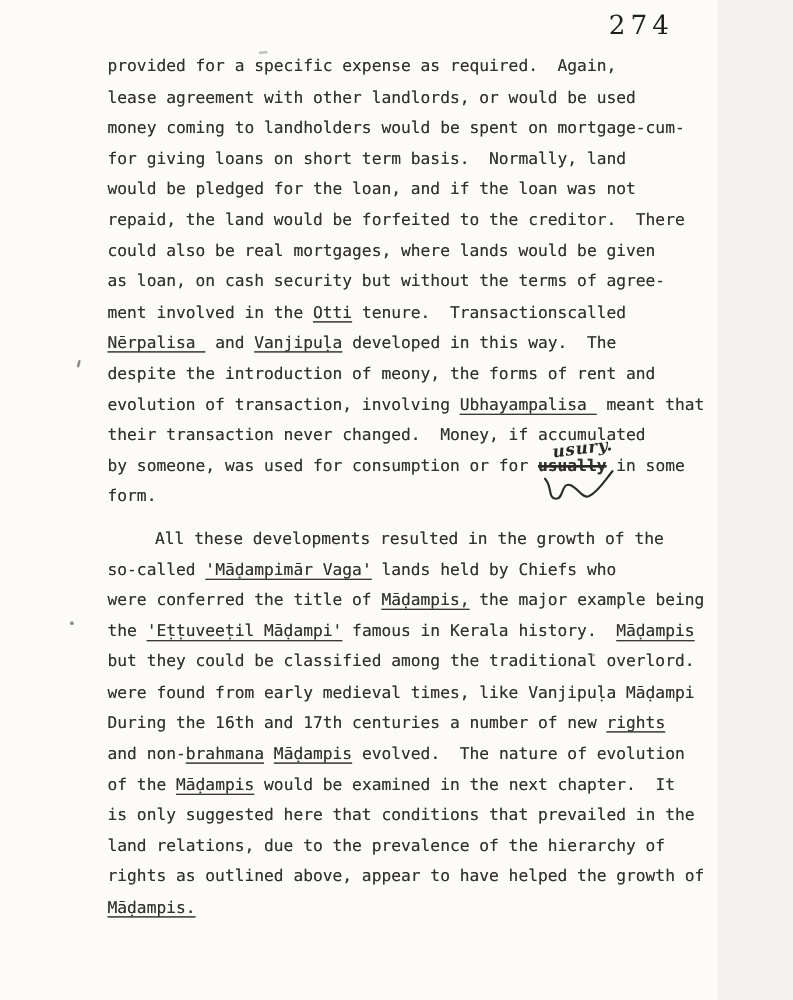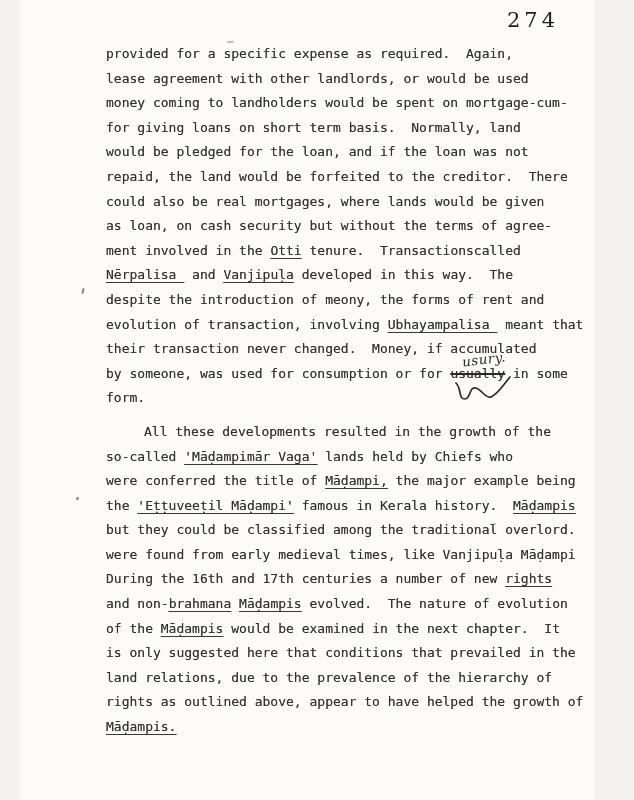--- a/index.html
+++ b/index.html
@@ -5,21 +5,20 @@
   html,body{margin:0;padding:0;}
   body{
     width:634px;height:800px;
     background:#f3f2ee;
     font-family:"DejaVu Sans Mono", monospace;
   }
   .page{
     position:relative;width:574px;height:800px;overflow:hidden;
     background:#fcfbf8;
     color:#33302b;
-    margin-left:20px;
   }
   .page-number{
     position:absolute;top:8px;left:487px;
     font-family:"DejaVu Serif", serif;
     font-size:21px;letter-spacing:4px;color:#211f1c;
   }
   .content{
     position:absolute;top:42px;left:86px;width:545px;
   }
   .para{margin:0;}
@@ -33,21 +32,21 @@
     text-shadow:0 0 0.5px rgba(40,38,34,0.55);
   }
   .line.indent{padding-left:38px;}
   .u{
     text-decoration:underline;
     text-decoration-thickness:1.3px;
     text-underline-offset:3px;
     text-decoration-color:#3b3833;
   }
   .annotated{
-    position:relative;display:inline-block;
+    position:relative;display:inline-block;font-weight:bold;
   }
   .strike{
     text-decoration:line-through;
     text-decoration-thickness:1.6px;
     text-decoration-color:#2c2a26;
   }
   .note{
     position:absolute;left:12px;top:-15px;
     font-family:"DejaVu Serif", serif;
     font-style:italic;
@@ -89,21 +88,21 @@
         <div class="line"><span>evolution of transaction, involving </span><span class="u">Ubhayampalisa </span><span> meant that</span></div>
         <div class="line"><span>their transaction never changed.  Money, if accumulated</span></div>
         <div class="line"><span>by someone, was used for consumption or for </span><span class="annotated"><span class="strike">usually</span><span class="note">usury.</span><svg class="squiggle" width="58" height="30" viewBox="0 0 58 30">
               <path d="M2 8 C8 14 4 24 11 24 C17 24 15 11 22 13 C28 15 32 24 37 22 C44 19 50 9 56 2" fill="none" stroke="#2c2a26" stroke-width="1.7" stroke-linecap="round"></path>
             </svg></span><span> in some</span></div>
         <div class="line"><span>form.</span></div>
       </div>
       <div class="para">
         <div class="line indent"><span>All these developments resulted in the growth of the</span></div>
         <div class="line"><span>so-called </span><span class="u">'Māḍampimār Vaga'</span><span> lands held by Chiefs who</span></div>
-        <div class="line"><span>were conferred the title of </span><span class="u">Māḍampi,</span><span> the major example being</span></div>
+        <div class="line"><span>were conferred the title of </span><span class="u">Māḍampis,</span><span> the major example being</span></div>
         <div class="line"><span>the </span><span class="u">'Eṭṭuveeṭil Māḍampi'</span><span> famous in Kerala history.  </span><span class="u">Māḍampis</span></div>
         <div class="line"><span>but they could be classified among the traditional overlord.</span></div>
         <div class="line"><span>were found from early medieval times, like Vanjipuḷa Māḍampi</span></div>
         <div class="line"><span>During the 16th and 17th centuries a number of new </span><span class="u">rights</span></div>
         <div class="line"><span>and non-</span><span class="u">brahmana</span><span> </span><span class="u">Māḍampis</span><span> evolved.  The nature of evolution</span></div>
         <div class="line"><span>of the </span><span class="u">Māḍampis</span><span> would be examined in the next chapter.  It</span></div>
         <div class="line"><span>is only suggested here that conditions that prevailed in the</span></div>
         <div class="line"><span>land relations, due to the prevalence of the hierarchy of</span></div>
         <div class="line"><span>rights as outlined above, appear to have helped the growth of</span></div>
         <div class="line"><span class="u">Māḍampis.</span></div>

